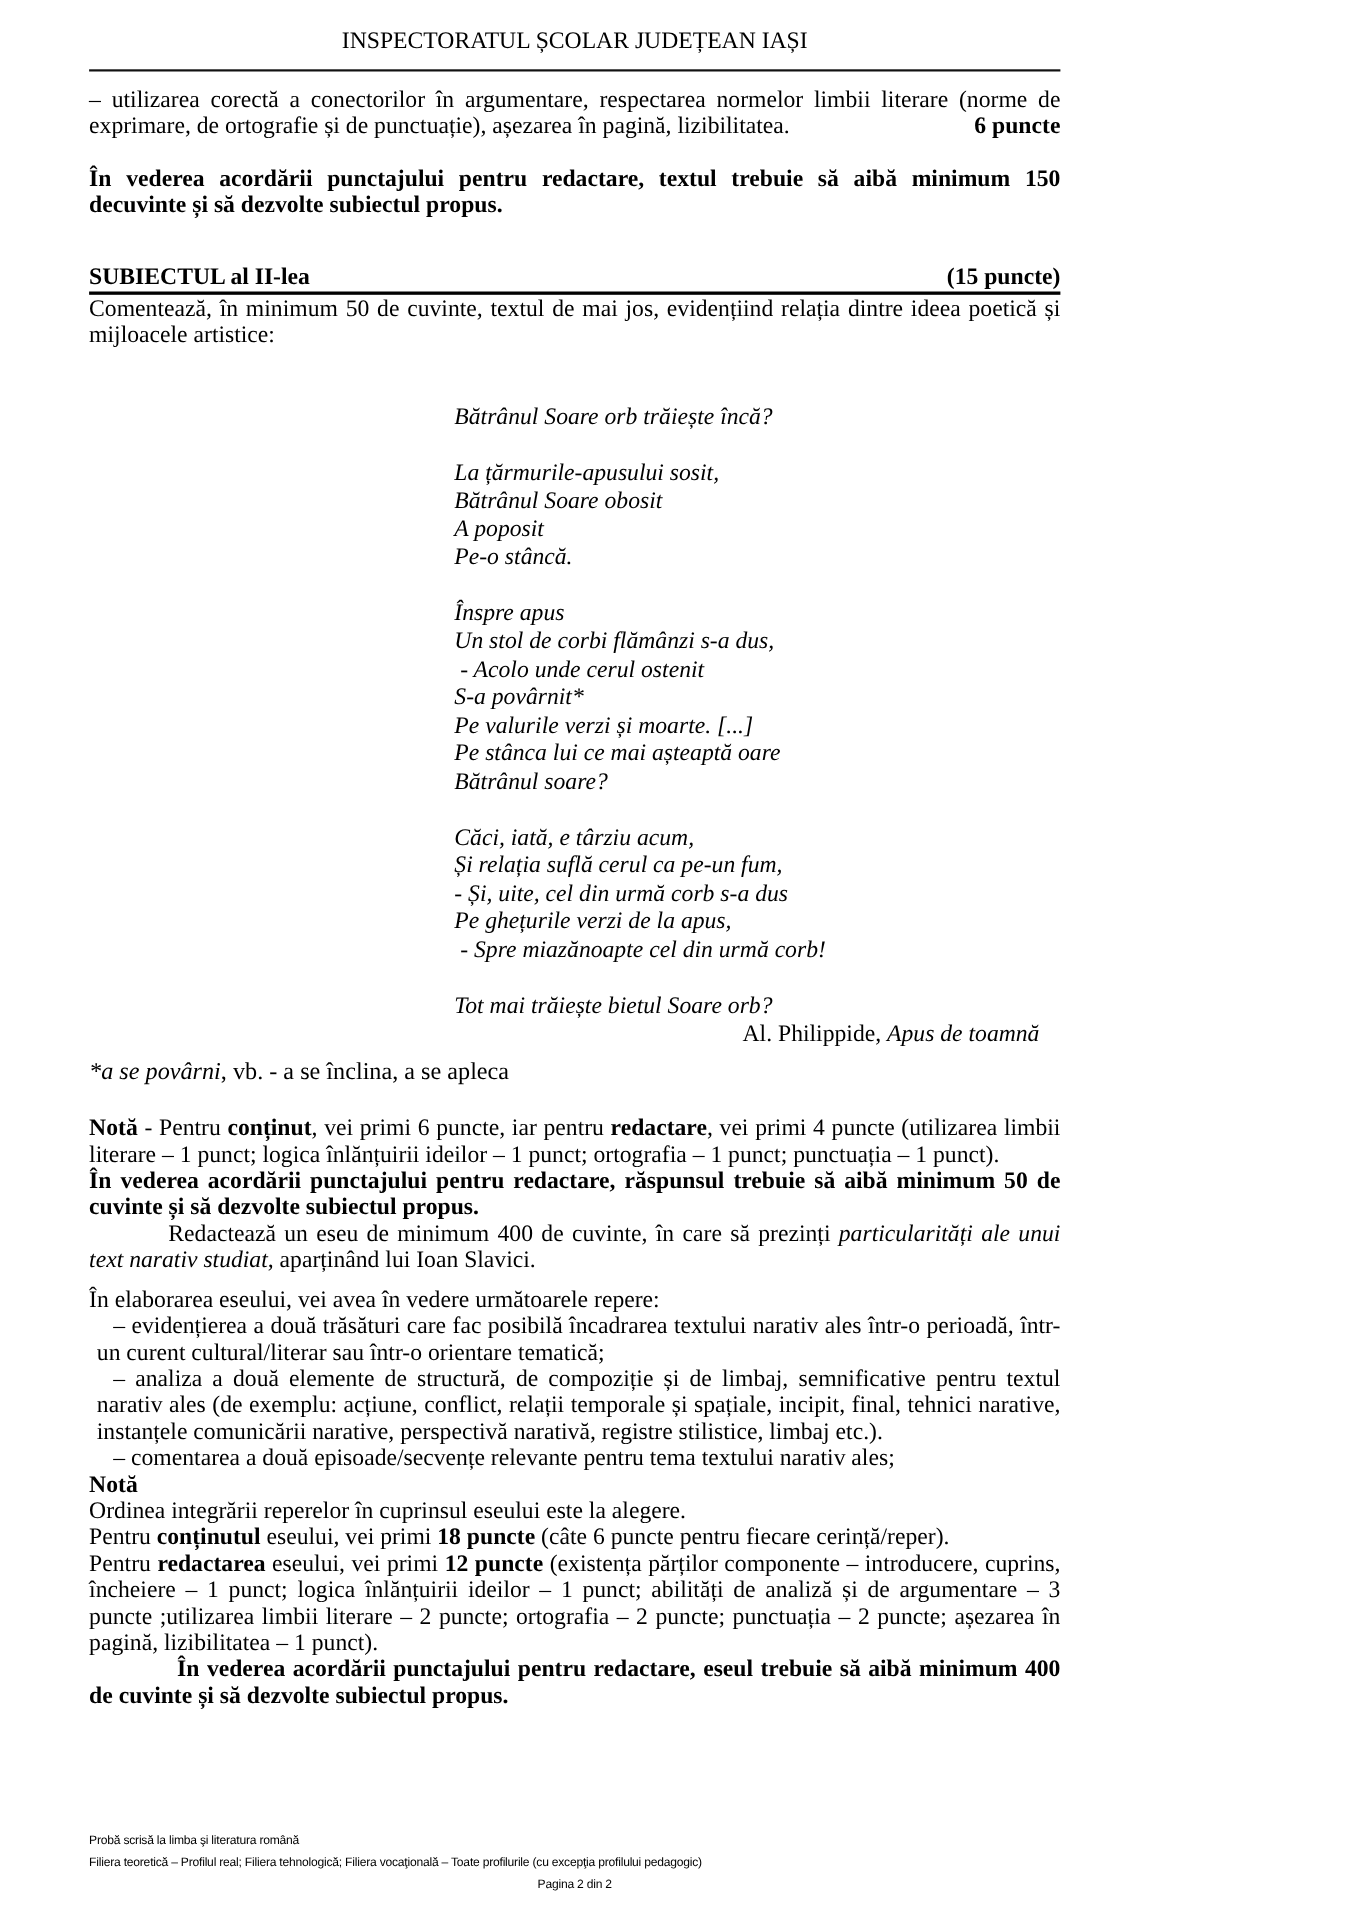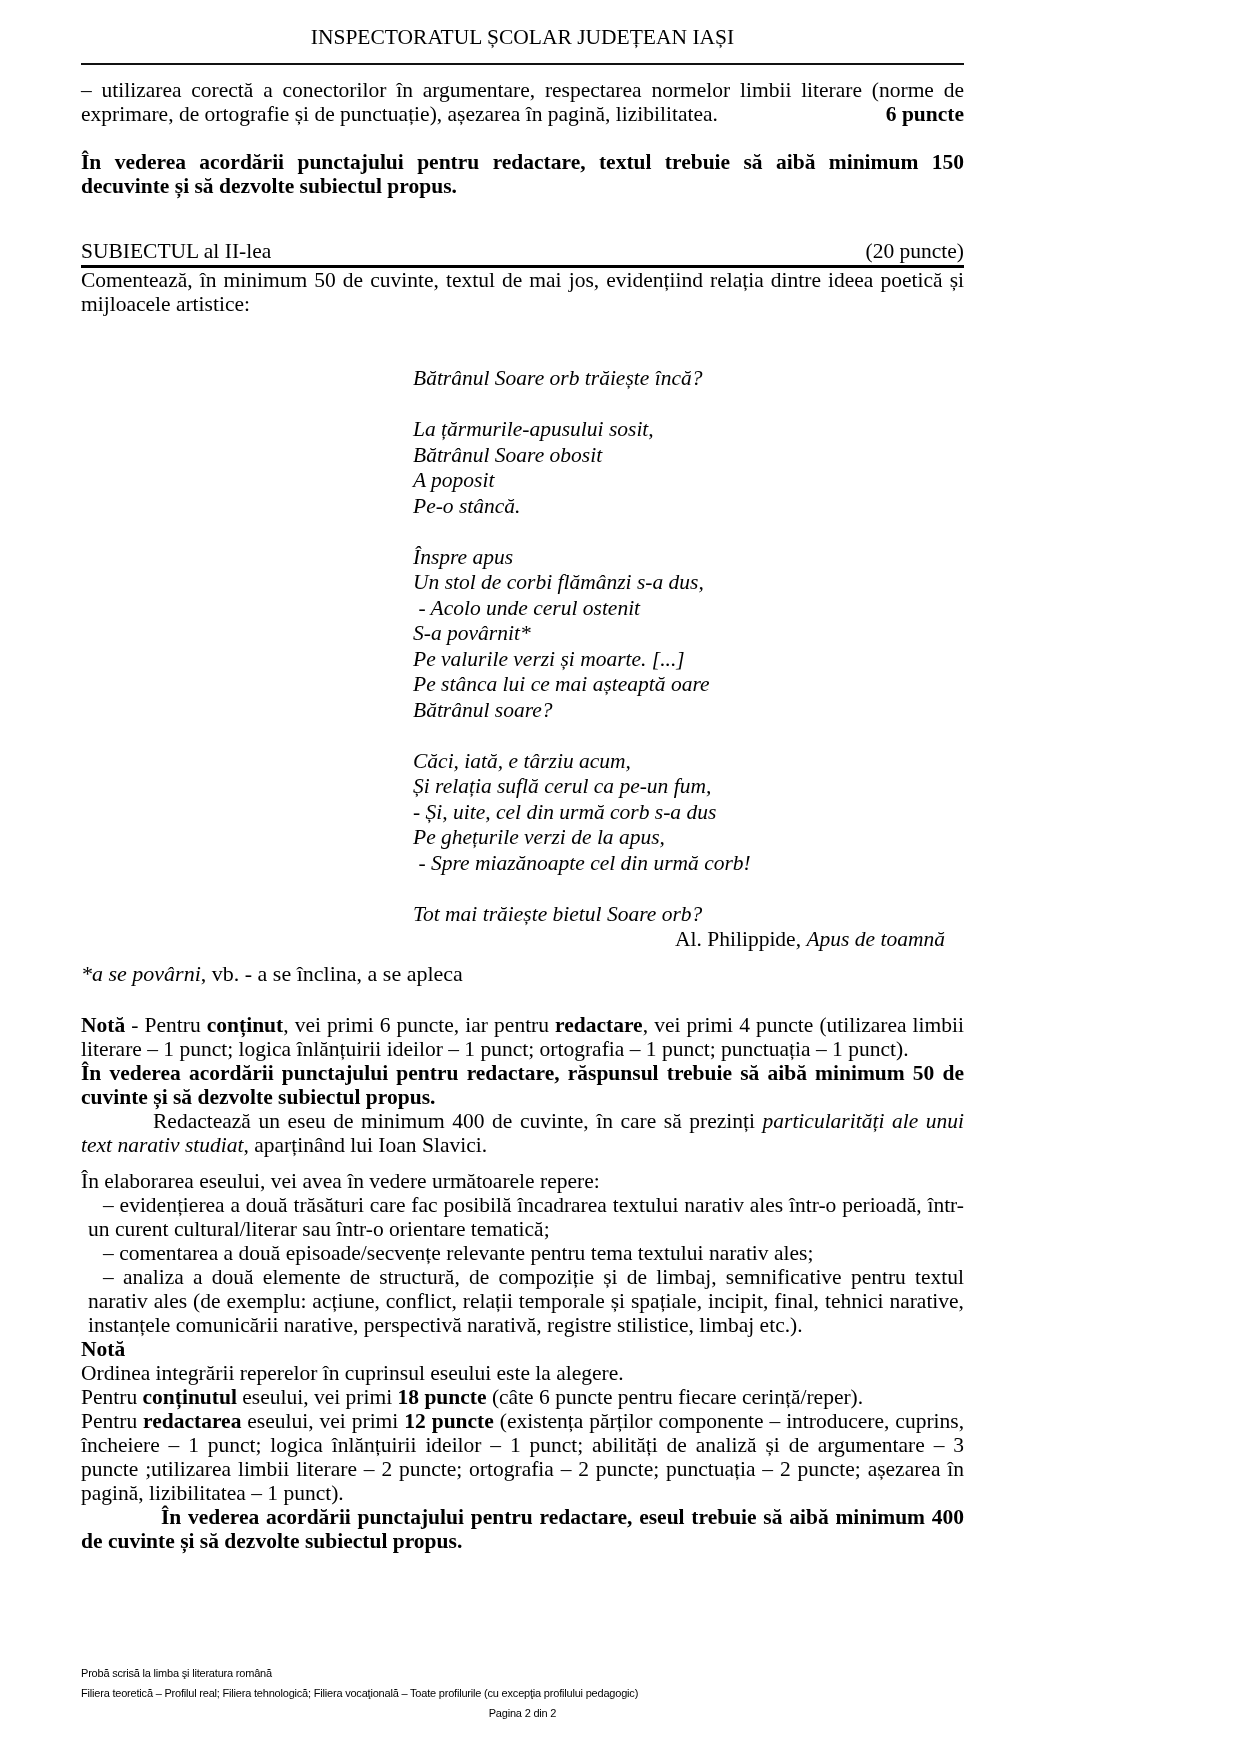--- a/index.html
+++ b/index.html
@@ -19,21 +19,21 @@
   .i{font-style:italic;}
   .center{text-align:center;}
   .title{text-align:center;line-height:26px;}
   .toprule{margin-top:13px;border-bottom:2px solid #111;height:0;}
   .rel{position:relative;}
   .pts-abs{position:absolute;right:0;bottom:0;font-weight:bold;}
   .mt-crit{margin-top:13px;}
   .mt-note150{margin-top:24px;}
   .subj{
     display:flex;justify-content:space-between;align-items:baseline;
-    font-weight:normal;border-bottom:3px solid #000;
+    font-weight:bold;border-bottom:3px solid #000;
     line-height:27px;margin-top:40px;
   }
   .poem{margin-top:50px;margin-left:332px;font-style:italic;line-height:25.5px;}
   .poem .stanza{margin-bottom:25.5px;}
   .poem .stanza:last-child{margin-bottom:0;}
   .pl{white-space:pre-wrap;}
   .attr{margin-left:594px;line-height:25.5px;}
   .fnote{margin-top:10px;font-size:22px;line-height:22px;}
   .mt-nota{margin-top:28px;}
   .ind72{text-indent:72px;}
@@ -53,21 +53,21 @@
 
   <div class="title">INSPECTORATUL ȘCOLAR JUDEȚEAN IAȘI</div>
   <div class="toprule"></div>
 
   <p class="just rel mt-crit"><span>– utilizarea corectă a conectorilor în argumentare, respectarea normelor limbii literare (norme de exprimare, de ortografie și de punctuație), așezarea în pagină, lizibilitatea.</span><span class="pts-abs">6 puncte</span></p>
 
   <p class="b just mt-note150">În vederea acordării punctajului pentru redactare, textul trebuie să aibă minimum 150 decuvinte și să dezvolte subiectul propus.</p>
 
   <div class="subj">
     <span>SUBIECTUL al II-lea</span>
-    <span>(20 puncte)</span>
+    <span>(15 puncte)</span>
   </div>
   <p class="just">Comentează, în minimum 50 de cuvinte, textul de mai jos, evidențiind relația dintre ideea poetică și mijloacele artistice:</p>
 
   <div class="poem">
     <div class="stanza">
       <div class="pl">Bătrânul Soare orb trăiește încă?</div>
     </div>
     <div class="stanza">
       <div class="pl">La țărmurile-apusului sosit,</div>
       <div class="pl">Bătrânul Soare obosit</div>
@@ -101,22 +101,22 @@
   <p class="just mt-nota"><span class="b">Notă</span><span> - Pentru </span><span class="b">conținut</span><span>, vei primi 6 puncte, iar pentru </span><span class="b">redactare</span><span>, vei primi 4 puncte (utilizarea limbii literare – 1 punct; logica înlănțuirii ideilor – 1 punct; ortografia – 1 punct; punctuația – 1 punct).</span></p>
 
   <p class="b just">În vederea acordării punctajului pentru redactare, răspunsul trebuie să aibă minimum 50 de cuvinte și să dezvolte subiectul propus.</p>
 
 
   <p class="just ind72"><span>Redactează un eseu de minimum 400 de cuvinte, în care să prezinți </span><span class="i">particularități ale unui text narativ studiat</span><span>, aparținând lui Ioan Slavici.</span></p>
 
   <p class="mt-repere">În elaborarea eseului, vei avea în vedere următoarele repere:</p>
 
   <p class="just bullet">– evidențierea a două trăsături care fac posibilă încadrarea textului narativ ales într-o perioadă, într-un curent cultural/literar sau într-o orientare tematică;</p>
+  <p class="just bullet">– analiza a două elemente de structură, de compoziție și de limbaj, semnificative pentru textul narativ ales (de exemplu: acțiune, conflict, relații temporale și spațiale, incipit, final, tehnici narative, instanțele comunicării narative, perspectivă narativă, registre stilistice, limbaj etc.).</p>
   <p class="just bullet">– comentarea a două episoade/secvențe relevante pentru tema textului narativ ales;</p>
-  <p class="just bullet">– analiza a două elemente de structură, de compoziție și de limbaj, semnificative pentru textul narativ ales (de exemplu: acțiune, conflict, relații temporale și spațiale, incipit, final, tehnici narative, instanțele comunicării narative, perspectivă narativă, registre stilistice, limbaj etc.).</p>
 
   <p class="b">Notă</p>
   <p>Ordinea integrării reperelor în cuprinsul eseului este la alegere.</p>
 
   <p class="just"><span>Pentru </span><span class="b">conținutul</span><span> eseului, vei primi </span><span class="b">18 puncte</span><span> (câte 6 puncte pentru fiecare cerință/reper).</span></p>
 
   <p class="just"><span>Pentru </span><span class="b">redactarea</span><span> eseului, vei primi </span><span class="b">12 puncte</span><span> (existența părților componente – introducere, cuprins, încheiere – 1 punct; logica înlănțuirii ideilor – 1 punct; abilități de analiză și de argumentare – 3 puncte ;utilizarea limbii literare – 2 puncte; ortografia – 2 puncte; punctuația – 2 puncte; așezarea în pagină, lizibilitatea – 1 punct).</span></p>
 
   <p class="b just ind80">În vederea acordării punctajului pentru redactare, eseul trebuie să aibă minimum 400 de cuvinte și să dezvolte subiectul propus.</p>
 

